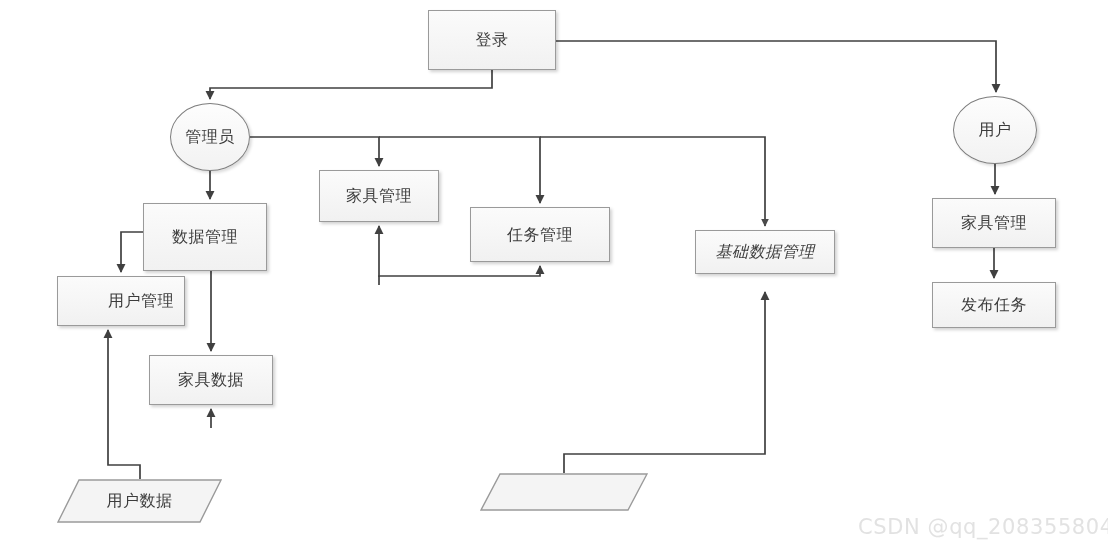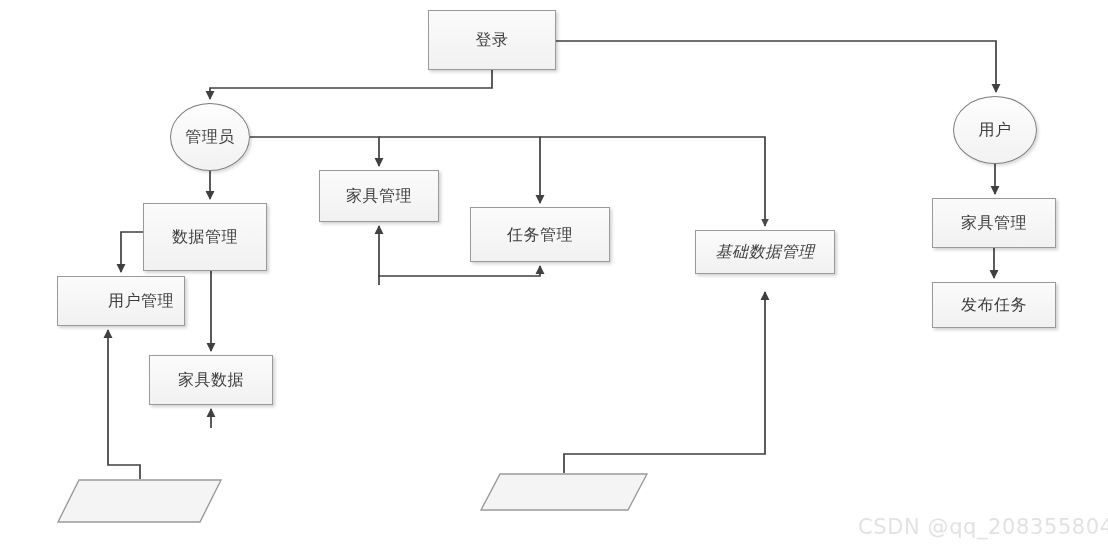--- a/index.html
+++ b/index.html
@@ -169,20 +169,21 @@
   </div>
 
   <div class="node process" style="left:932px; top:282px; width:124px; height:46px;">
     <span>发布任务</span>
   </div>
 
   <div class="node data" style="left:57px; top:479px; width:165px; height:44px;">
     <svg class="para-shape" viewBox="0 0 165 44" preserveAspectRatio="none">
       <polygon points="22,1 164,1 143,43 1,43" fill="#f4f4f4" stroke="#9a9a9a" stroke-width="1.4"></polygon>
     </svg>
+    <span class="para-label">用户数据</span>
   </div>
 
 
 
   <div class="node data" style="left:480px; top:473px; width:168px; height:38px;">
     <svg class="para-shape" viewBox="0 0 168 38" preserveAspectRatio="none">
       <polygon points="20,1 167,1 148,37 1,37" fill="#f4f4f4" stroke="#9a9a9a" stroke-width="1.4"></polygon>
     </svg>
   </div>
 

